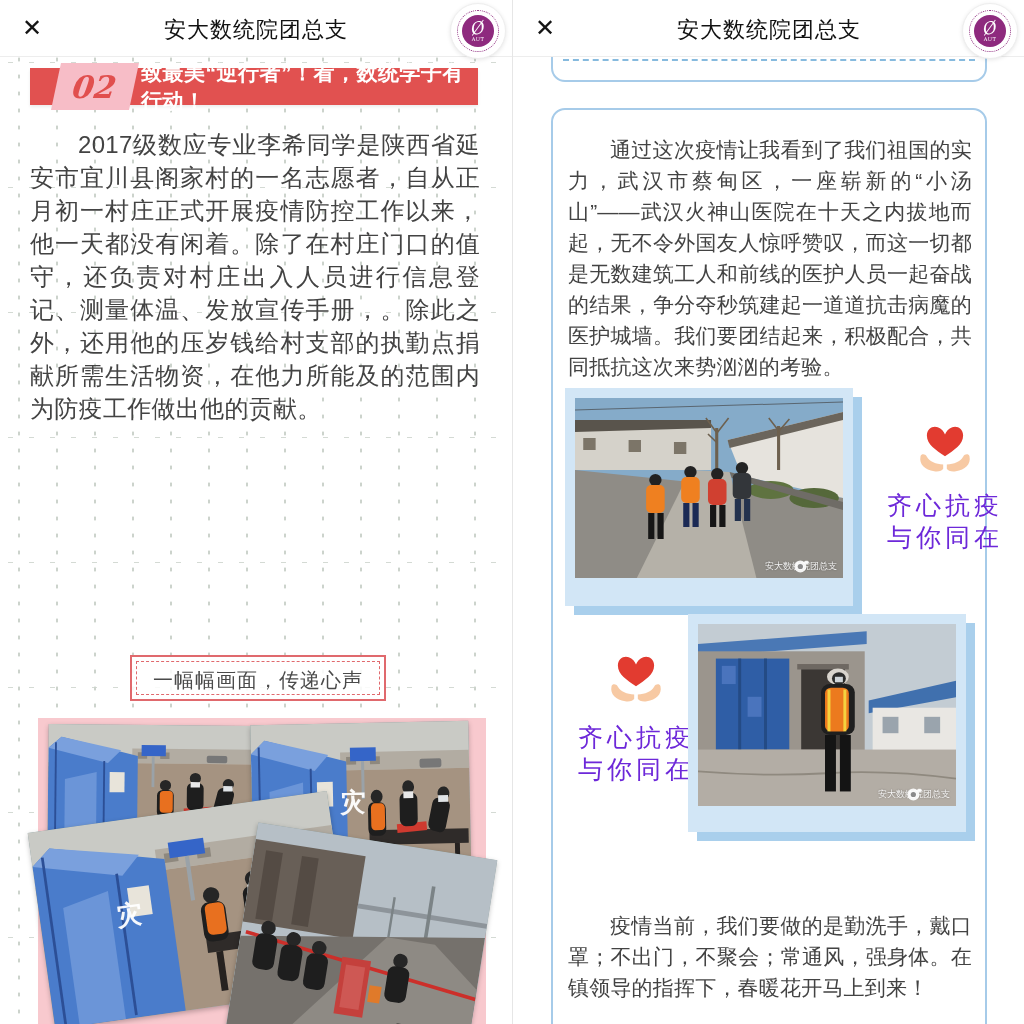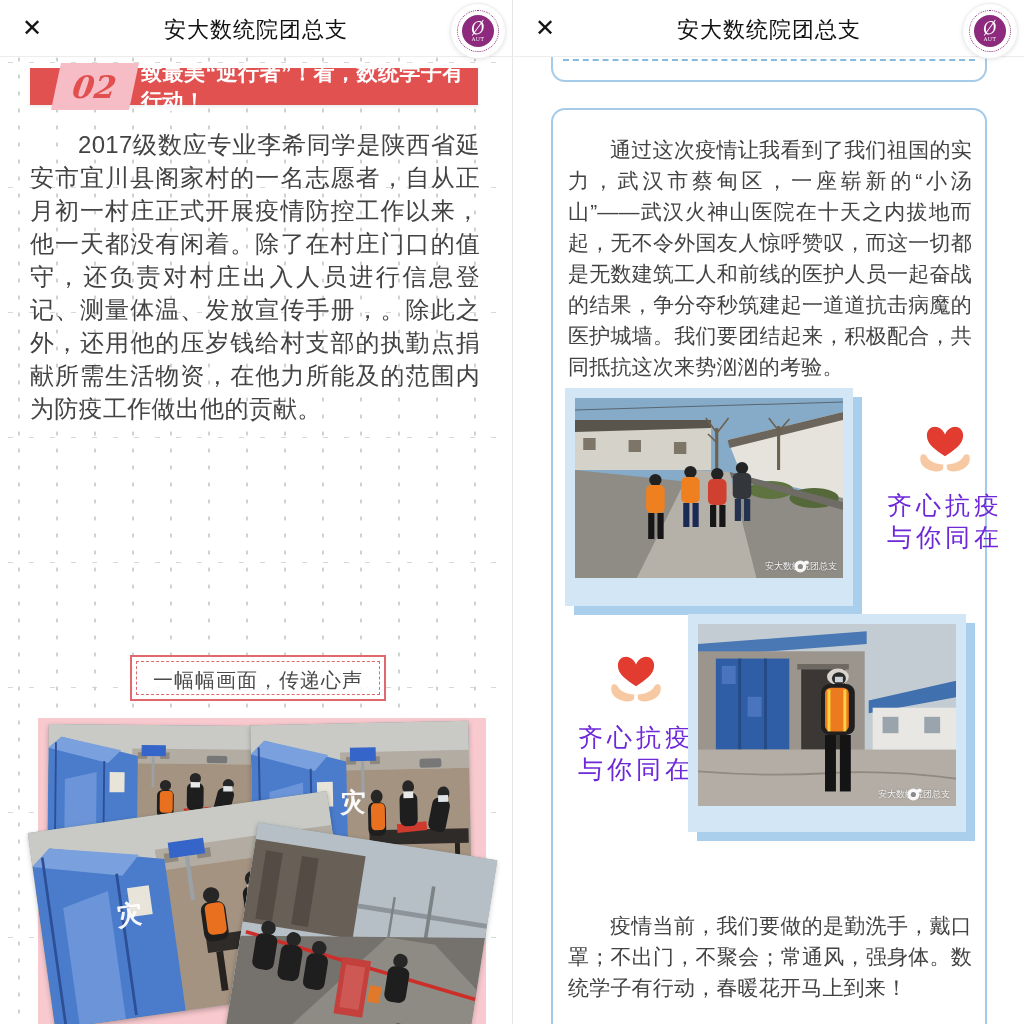--- a/index.html
+++ b/index.html
@@ -367,21 +367,21 @@
           <div class="wm">
             <svg width="13" height="10" viewBox="0 0 13 10">
                 <use href="#cam"></use>
               </svg>
             <span>安大数统院团总支</span>
           </div>
         </div>
       </div>
 
       <div class="rtext rp2">
-        <p>疫情当前，我们要做的是勤洗手，戴口罩；不出门，不聚会；常通风，强身体。数统学子有行动，春暖花开马上到来！</p>
+        <p>疫情当前，我们要做的是勤洗手，戴口罩；不出门，不聚会；常通风，强身体。在镇领导的指挥下，春暖花开马上到来！</p>
       </div>
     </div>
 
     <div class="hdr">
       <div class="close">
         <span>✕</span>
       </div>
       <div class="title">安大数统院团总支</div>
     </div>
     <div class="logo-btn">

